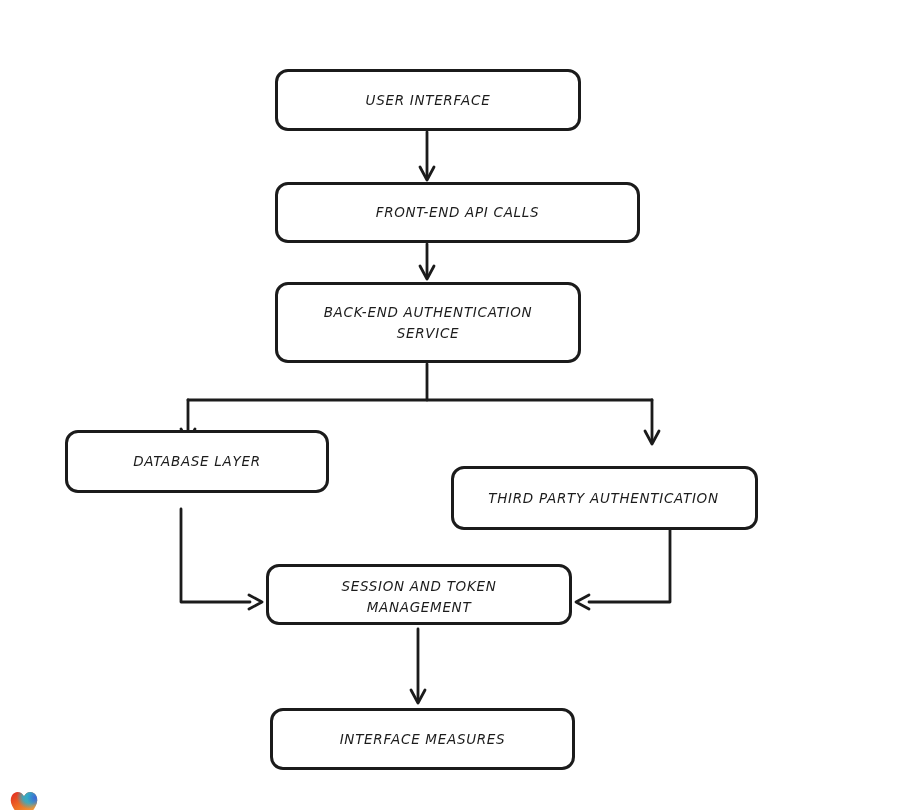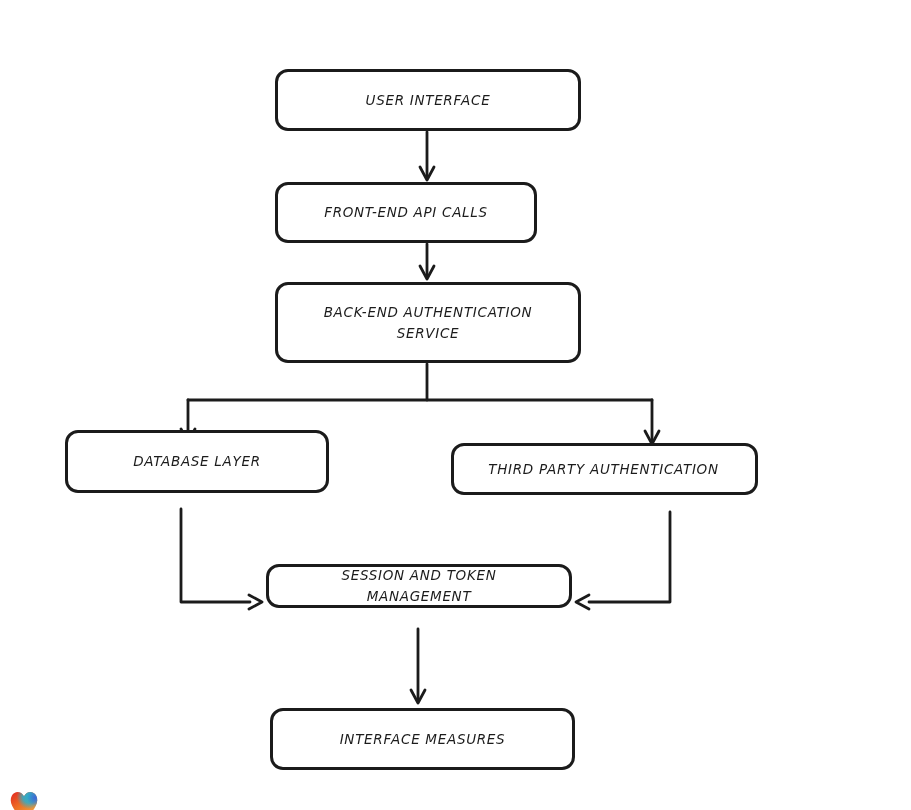--- a/index.html
+++ b/index.html
@@ -37,25 +37,25 @@
     padding: 4px 26px;
     color: #1c1c1c;
     font-size: 13.5px;
     font-style: italic;
     font-weight: 500;
     letter-spacing: 0.7px;
     line-height: 1.55;
   }
   
   .n-user       { left: 275px; top:  45px; width: 306px; height: 62px; }
-  .n-frontend   { left: 275px; top: 158px; width: 262px; height: 61px; }
+  .n-frontend   { left: 275px; top: 158px; width: 365px; height: 61px; }
   .n-backend    { left: 275px; top: 258px; width: 306px; height: 81px; align-items: center; }
   .n-database   { left:  65px; top: 406px; width: 264px; height: 63px; }
-  .n-thirdparty { left: 451px; top: 419px; width: 307px; height: 52px; padding-left: 24px; }
-  .n-session    { left: 266px; top: 540px; width: 306px; height: 44px; }
+  .n-thirdparty { left: 451px; top: 442px; width: 307px; height: 64px; padding-left: 24px; }
+  .n-session    { left: 266px; top: 540px; width: 306px; height: 61px; align-items: flex-end; }
   .n-security   { left: 270px; top: 684px; width: 305px; height: 62px; }
 
   .logo {
     position: absolute;
     left: 8px;
     top: 765px;
     width: 32px;
     height: 31px;
   }
 </style>

